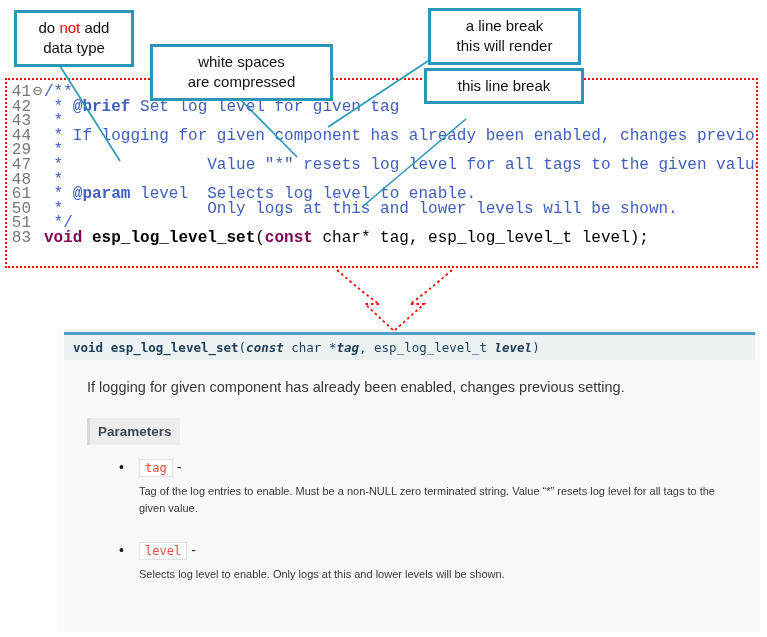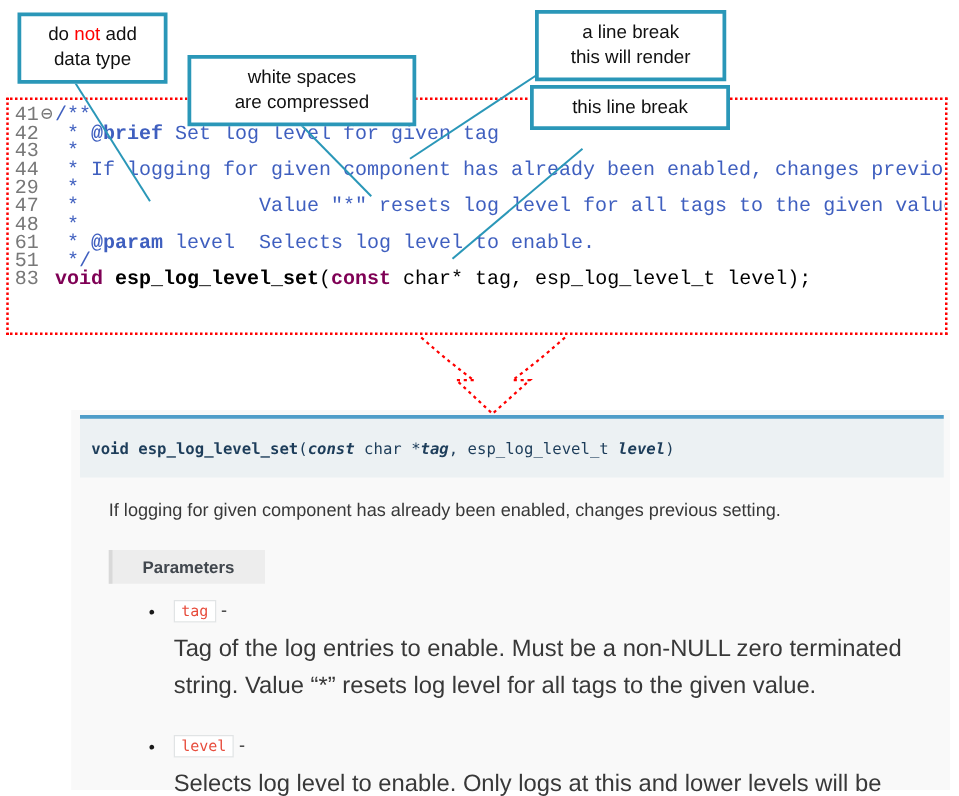--- a/index.html
+++ b/index.html
@@ -27,38 +27,38 @@
   .fold{display:inline-block;width:13px;text-align:center;color:#787878;}
   .s-doc{color:#3f5fbf;}
   .s-tag{color:#3f5fbf;font-weight:bold;text-align:right;}
   .s-kw{color:#7f0055;font-weight:bold;}
   .s-fn{color:#000;font-weight:bold;}
   .s-pl{color:#000;}
 
   
   .doc-panel{position:absolute;left:57px;top:328px;width:703px;height:304px;background:#f9f9f9;
              z-index:2;box-sizing:border-box;}
-  .sig{margin:4px 5px 0 7px;background:#ecf1f3;border-top:3px solid #4f9dc9;padding:16px 9px;
+  .sig{margin:4px 5px 0 7px;background:#ecf1f3;border-top:3px solid #4f9dc9;padding:5px 9px;
        font-family:"DejaVu Sans Mono",monospace;font-size:12.5px;color:#1d3d5a;}
   .s-skw{font-weight:bold;}
   .s-skwi{font-weight:bold;font-style:italic;}
   .s-sname{font-weight:bold;}
   .s-sarg{font-weight:bold;font-style:italic;}
   .doc-body{padding:0 18px 0 30px;}
   .doc-para{margin:17px 0 0;font-size:14.5px;color:#383838;line-height:1.45;}
   .params-label{display:inline-block;margin-top:20px;background:#ededed;border-left:3px solid #d9d9d9;
-                padding:6px 24px;font-size:13.5px;font-weight:bold;color:#41474e;}
+                padding:6px 8px;font-size:13.5px;font-weight:bold;color:#41474e;}
   .params{list-style:none;margin:13px 0 0 30px;padding:0;}
   .param-item{position:relative;padding-left:22px;}
   .param-item + .param-item{margin-top:24px;}
   .bullet{position:absolute;left:2px;top:1px;color:#1a1a1a;font-size:14px;}
   .chip{font-family:"DejaVu Sans Mono",monospace;font-size:12px;color:#e74c3c;background:#fff;
         border:1px solid #e1e4e5;padding:1px 5px;}
   .dash{font-size:14.5px;color:#383838;}
-  .param-desc{margin:7px 0 0;font-size:19px;color:#383838;line-height:1.55;max-width:615px;}
+  .param-desc{margin:7px 0 0;font-size:11px;color:#383838;line-height:1.55;max-width:615px;}
 </style>
 </head>
 <body>
 
 <div class="stage">
 
   <div class="callout co1">
       <div><span>do </span><span class="s-red">not</span><span> add</span></div>
       <div><span>data type</span></div>
     </div>
@@ -76,20 +76,21 @@
 
   <div class="code-block">
       <div class="code-line"><span class="ln">41</span><span class="fold">⊖</span><span class="s-doc">/**</span></div>
       <div class="code-line"><span class="ln">42</span><span class="fold"></span><span class="s-doc"> * </span><span class="s-tag">@brief</span><span class="s-doc"> Set log level for given tag</span></div>
       <div class="code-line"><span class="ln">43</span><span class="fold"></span><span class="s-doc"> *</span></div>
       <div class="code-line"><span class="ln">44</span><span class="fold"></span><span class="s-doc"> * If logging for given component has already been enabled, changes previous setting.</span></div>
       <div class="code-line"><span class="ln">29</span><span class="fold"></span><span class="s-doc"> *</span></div>
       <div class="code-line"><span class="ln">47</span><span class="fold"></span><span class="s-doc"> *               Value "*" resets log level for all tags to the given value.</span></div>
       <div class="code-line"><span class="ln">48</span><span class="fold"></span><span class="s-doc"> *</span></div>
       <div class="code-line"><span class="ln">61</span><span class="fold"></span><span class="s-doc"> * </span><span class="s-tag">@param</span><span class="s-doc"> level  Selects log level to enable.</span></div>
+      <div class="code-line"><span class="ln">50</span><span class="fold"></span><span class="s-doc"> *               Only logs at this and lower levels will be shown.</span></div>
       <div class="code-line"><span class="ln">51</span><span class="fold"></span><span class="s-doc"> */</span></div>
       <div class="code-line"><span class="ln">83</span><span class="fold"></span><span class="s-kw">void</span><span class="s-pl"> </span><span class="s-fn">esp_log_level_set</span><span class="s-pl">(</span><span class="s-kw">const</span><span class="s-pl"> char* tag, esp_log_level_t level);</span></div>
     </div>
 
   <div class="doc-panel">
     <div class="sig"><span class="s-skw">void </span><span class="s-sname">esp_log_level_set</span><span class="s-sp">(</span><span class="s-skwi">const</span><span class="s-sp">  char *</span><span class="s-sarg">tag</span><span class="s-sp">, esp_log_level_t </span><span class="s-sarg">level</span><span class="s-sp">)</span></div>
     <div class="doc-body">
       <p class="doc-para">If logging for given component has already been enabled, changes previous setting.</p>
       <div>
         <span class="params-label">Parameters</span>

